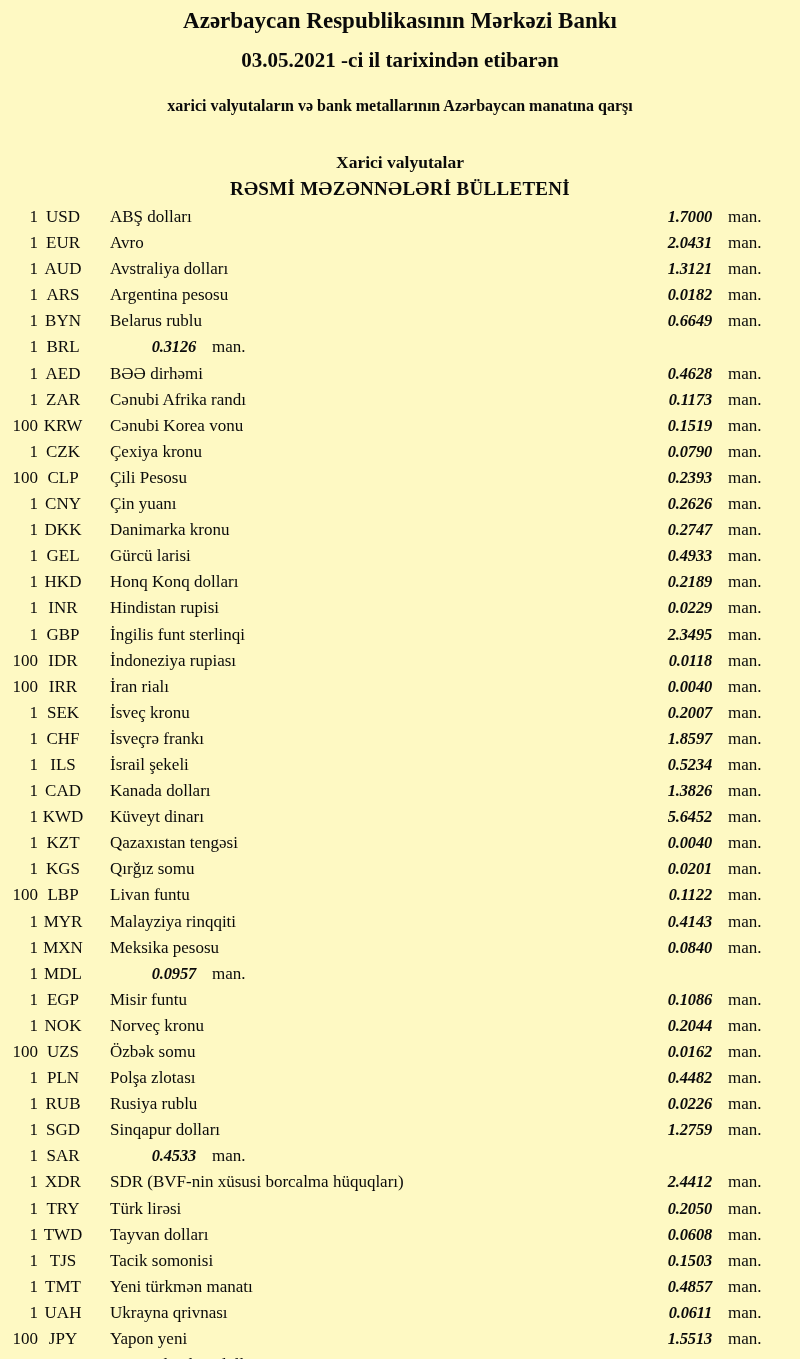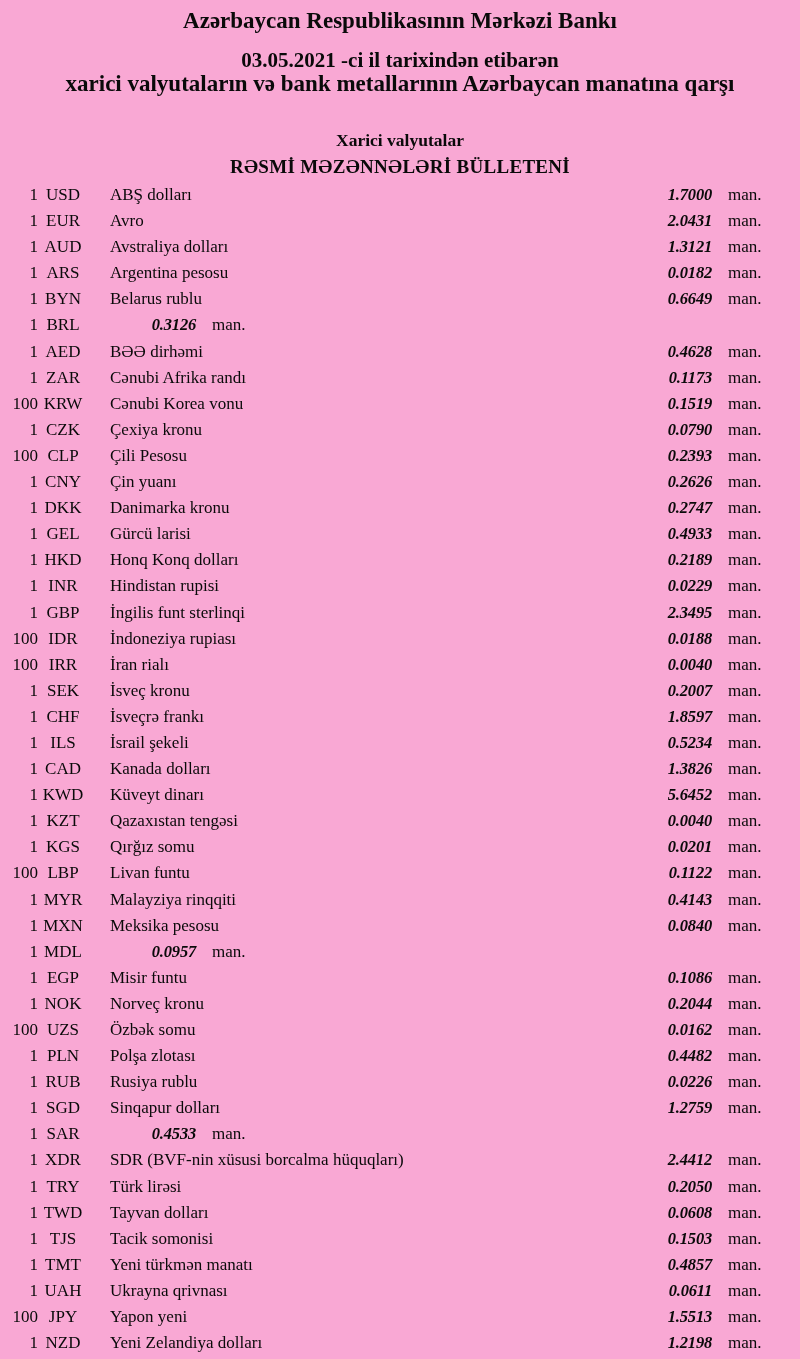--- a/index.html
+++ b/index.html
@@ -9,21 +9,21 @@
     height: 1359px;
     margin: 0 auto;
     background: #ffffff;
     color: #0a0a0a;
     font-family: "Liberation Serif", "DejaVu Serif", serif;
     overflow: hidden;
   }
   .hdr { text-align: center; font-weight: bold; }
   .hdr-title   { margin-top: 8px;  font-size: 23px; line-height: 26px; }
   .hdr-date    { margin-top: 16px; font-size: 21px; line-height: 21px; }
-  .hdr-scope   { margin-top: 2px;  font-size: 23px; line-height: 21px; }
+  .hdr-scope   { margin-top: 24px;  font-size: 16px; line-height: 21px; }
   .hdr-bulletin{ margin-top: 4px;  font-size: 19px; line-height: 24px; letter-spacing: 0.3px; }
   .section-title { margin-top: 36px; font-size: 17.5px; line-height: 21px; }
 
   .rates { margin-top: 6px; }
   .row {
     display: flex;
     align-items: baseline;
     height: 26.1px;
     padding-right: 38px;
     font-size: 17px;
@@ -37,21 +37,21 @@
     font-weight: bold;
     font-style: italic;
     font-size: 16.5px;
     letter-spacing: -0.2px;
   }
   .unit { flex: none; margin-left: 16px; width: 34px; text-align: left; }
 </style>
 </head>
 <body>
 
-<div class="page" style="color: rgb(10, 10, 10); background: #f9a8d4;">
+<div class="page" style="color: rgb(10, 10, 10); background: #fef9c3;">
   <div class="hdr hdr-title">Azərbaycan Respublikasının Mərkəzi Bankı</div>
   <div class="hdr hdr-date">03.05.2021 -ci il tarixindən etibarən</div>
   <div class="hdr hdr-scope">xarici valyutaların və bank metallarının Azərbaycan manatına qarşı</div>
   <div class="hdr section-title">Xarici valyutalar</div>
   <div class="hdr hdr-bulletin">RƏSMİ MƏZƏNNƏLƏRİ BÜLLETENİ</div>
 
   <div class="rates">
       <div class="row">
         <span class="qty">1</span>
         <span class="code">USD</span>
@@ -167,21 +167,21 @@
         <span class="qty">1</span>
         <span class="code">GBP</span>
         <span class="name">İngilis funt sterlinqi</span>
         <span class="rate">2.3495</span>
         <span class="unit">man.</span>
       </div>
       <div class="row">
         <span class="qty">100</span>
         <span class="code">IDR</span>
         <span class="name">İndoneziya rupiası</span>
-        <span class="rate">0.0188</span>
+        <span class="rate">0.0118</span>
         <span class="unit">man.</span>
       </div>
       <div class="row">
         <span class="qty">100</span>
         <span class="code">IRR</span>
         <span class="name">İran rialı</span>
         <span class="rate">0.0040</span>
         <span class="unit">man.</span>
       </div>
       <div class="row">

